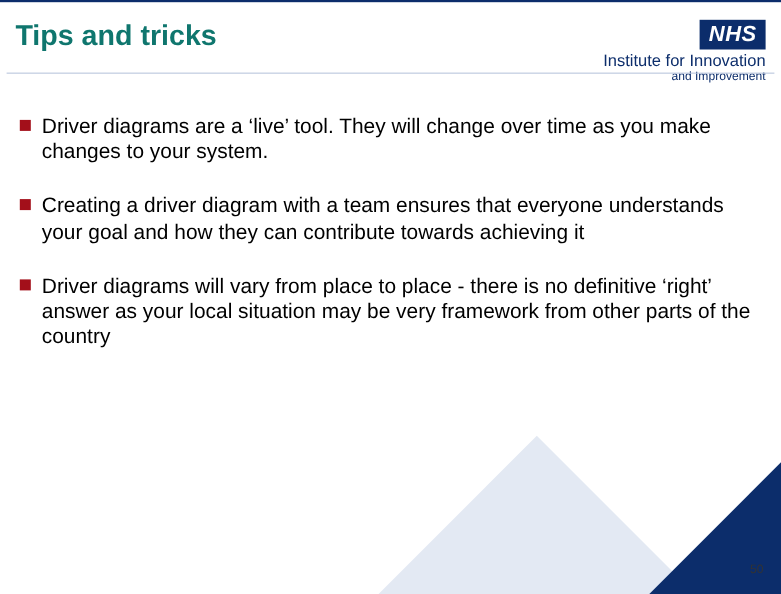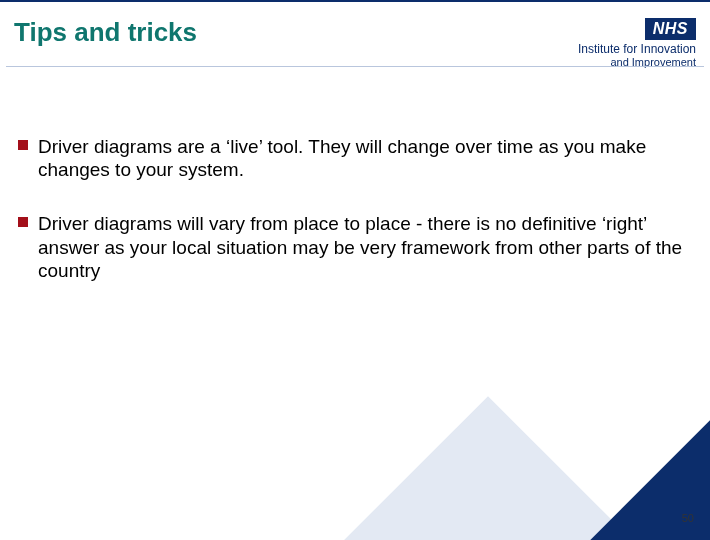--- a/index.html
+++ b/index.html
@@ -46,26 +46,26 @@
   .logo-group {
     text-align: right;
     color: #0c2d6b;
   }
   .nhs-box {
     display: inline-block;
     background: #0c2d6b;
     color: #ffffff;
     font-style: italic;
     font-weight: bold;
-    font-size: 16px;
+    font-size: 20px;
     padding: 2px 8px 2px 8px;
     letter-spacing: 0.5px;
   }
   .logo-sub1 {
-    font-size: 12px;
+    font-size: 15px;
     margin-top: 2px;
     font-weight: normal;
   }
   .logo-sub2 {
     font-size: 11px;
     font-weight: normal;
   }
   .header-divider {
     position: absolute;
     top: 66px;
@@ -85,21 +85,20 @@
   }
   .bullets {
     list-style: none;
     padding: 0;
     margin: 0;
   }
   .bullets > li {
     position: relative;
     padding-left: 20px;
     margin-bottom: 26px;
-    margin-top: 31px;
   }
   .bullets > li::before {
     content: "";
     position: absolute;
     left: 0;
     top: 5px;
     width: 10px;
     height: 10px;
     background: #a30f1a;
   }
@@ -147,20 +146,21 @@
       <div class="logo-sub1">Institute for Innovation</div>
       <div class="logo-sub2">and Improvement</div>
     </div>
   </div>
 
   <div class="header-divider"></div>
 
   <div class="content">
     <ul class="bullets">
       <li><span>Driver diagrams are a ‘live’ tool. They will change over time as you make changes to your system.</span></li>
+      <li><span>Creating a driver diagram with a team ensures that everyone understands your goal and how they can contribute towards achieving it</span></li>
       <li><span>Driver diagrams will vary from place to place - there is no definitive ‘right’ answer as your local situation may be very framework from other parts of the country</span></li>
     </ul>
   </div>
 
   <div class="bg-diamond d-light"></div>
   <div class="bg-diamond d-dark"></div>
 
   <div class="pagenum">50</div>
 
 </div>

